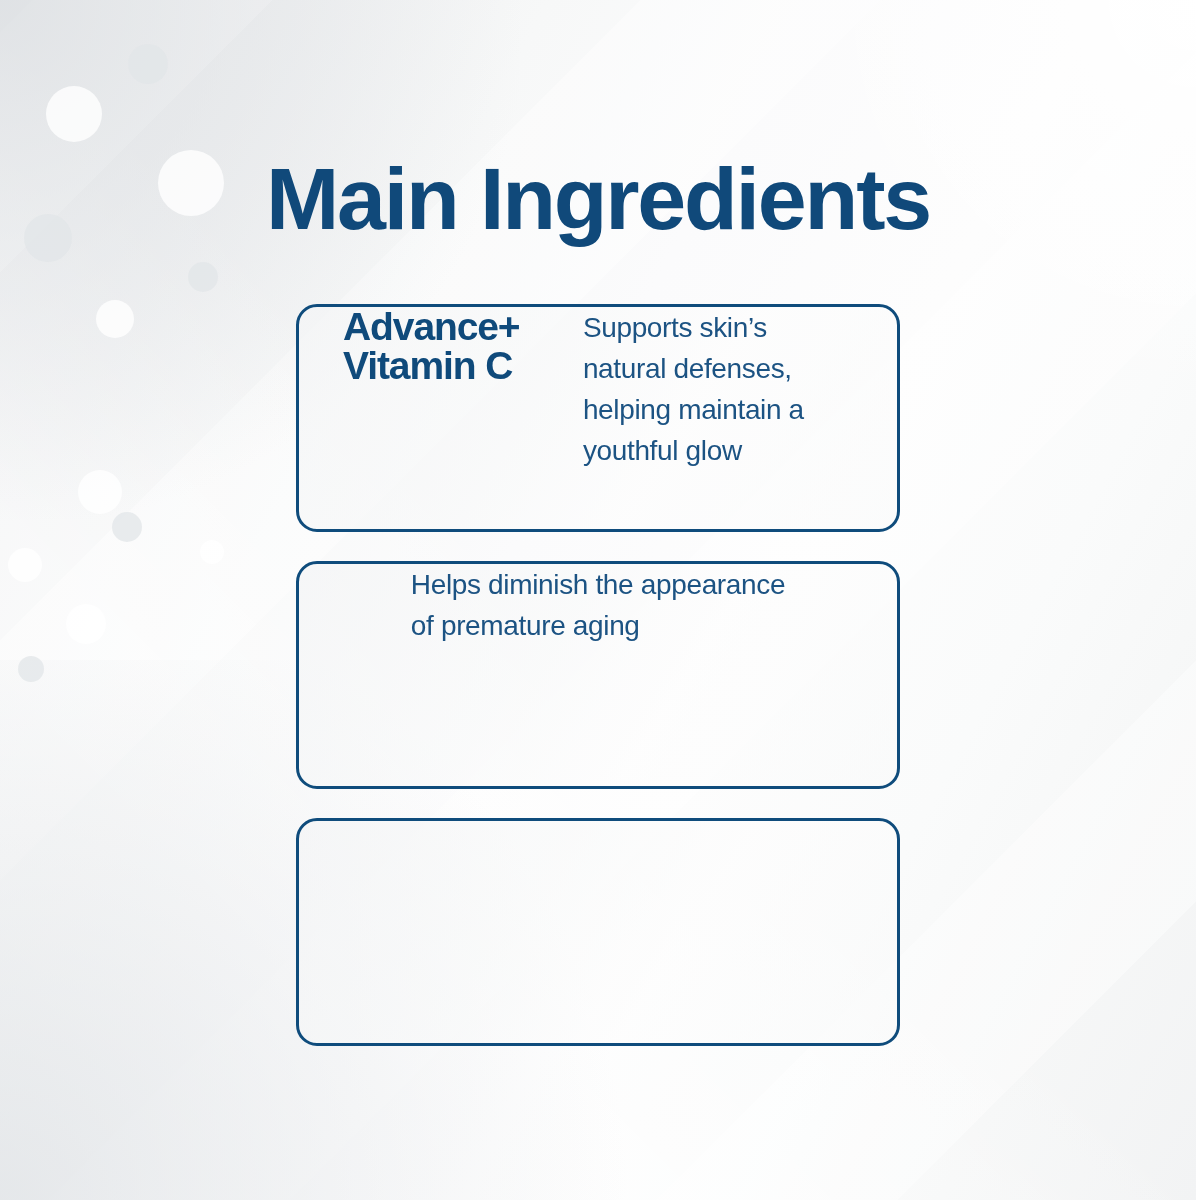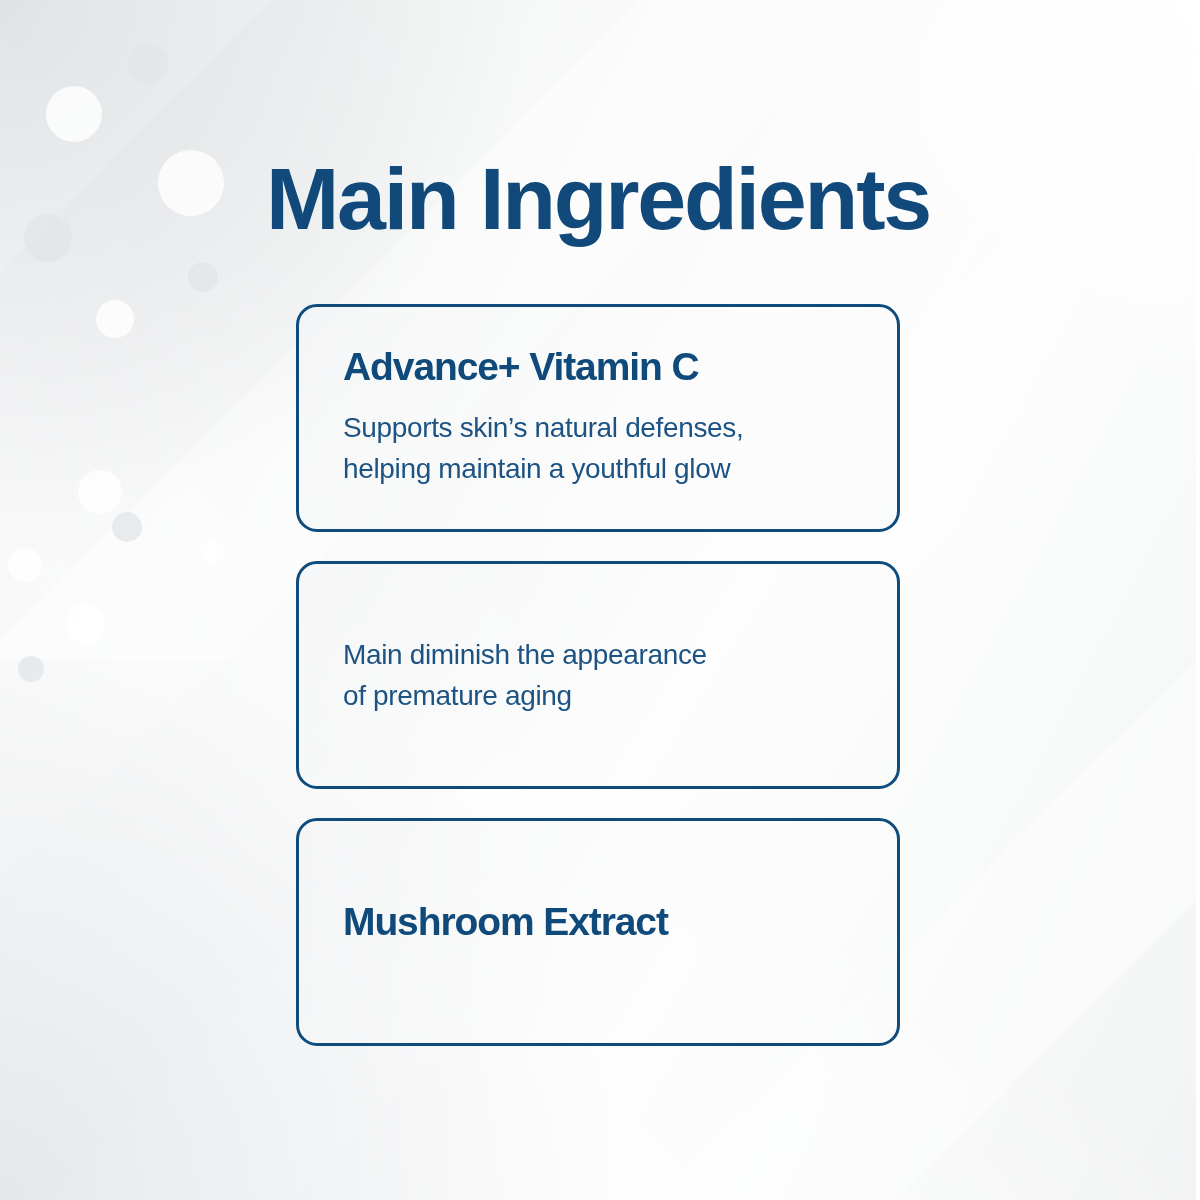--- a/index.html
+++ b/index.html
@@ -112,21 +112,21 @@
   .card{
     width:604px;
     height:228px;
     border:3px solid #0f4c7c;
     border-radius:21px;
     background:linear-gradient(122deg,
       rgba(244,245,246,.72) 0%,
       rgba(248,249,249,.62) 38%,
       rgba(253,253,253,.70) 62%,
       rgba(249,250,250,.60) 100%);
-    display:flex; flex-direction:column; justify-content:center;
+    display:flex; flex-direction:row; justify-content:center;
     padding:0 44px;
   }
 
   .card-title{
     font-size:39px;
     line-height:1;
     font-weight:700;
     letter-spacing:-1.1px;
     color:#0f4a7b;
     margin-bottom:21px;
@@ -172,23 +172,22 @@
 
     <div class="card-stack">
 
       <div class="card">
         <div class="card-title">Advance+ Vitamin C</div>
         <div class="card-desc">Supports skin’s natural defenses,
 helping maintain a youthful glow</div>
       </div>
 
       <div class="card">
-        <div class="card-desc">Main diminish the appearance
+        <div class="card-desc">Helps diminish the appearance
 of premature aging</div>
       </div>
 
       <div class="card">
-        <div class="card-title">Mushroom Extract</div>
       </div>
 
     </div>
   </div>
 </div>
 
 </body></html>

